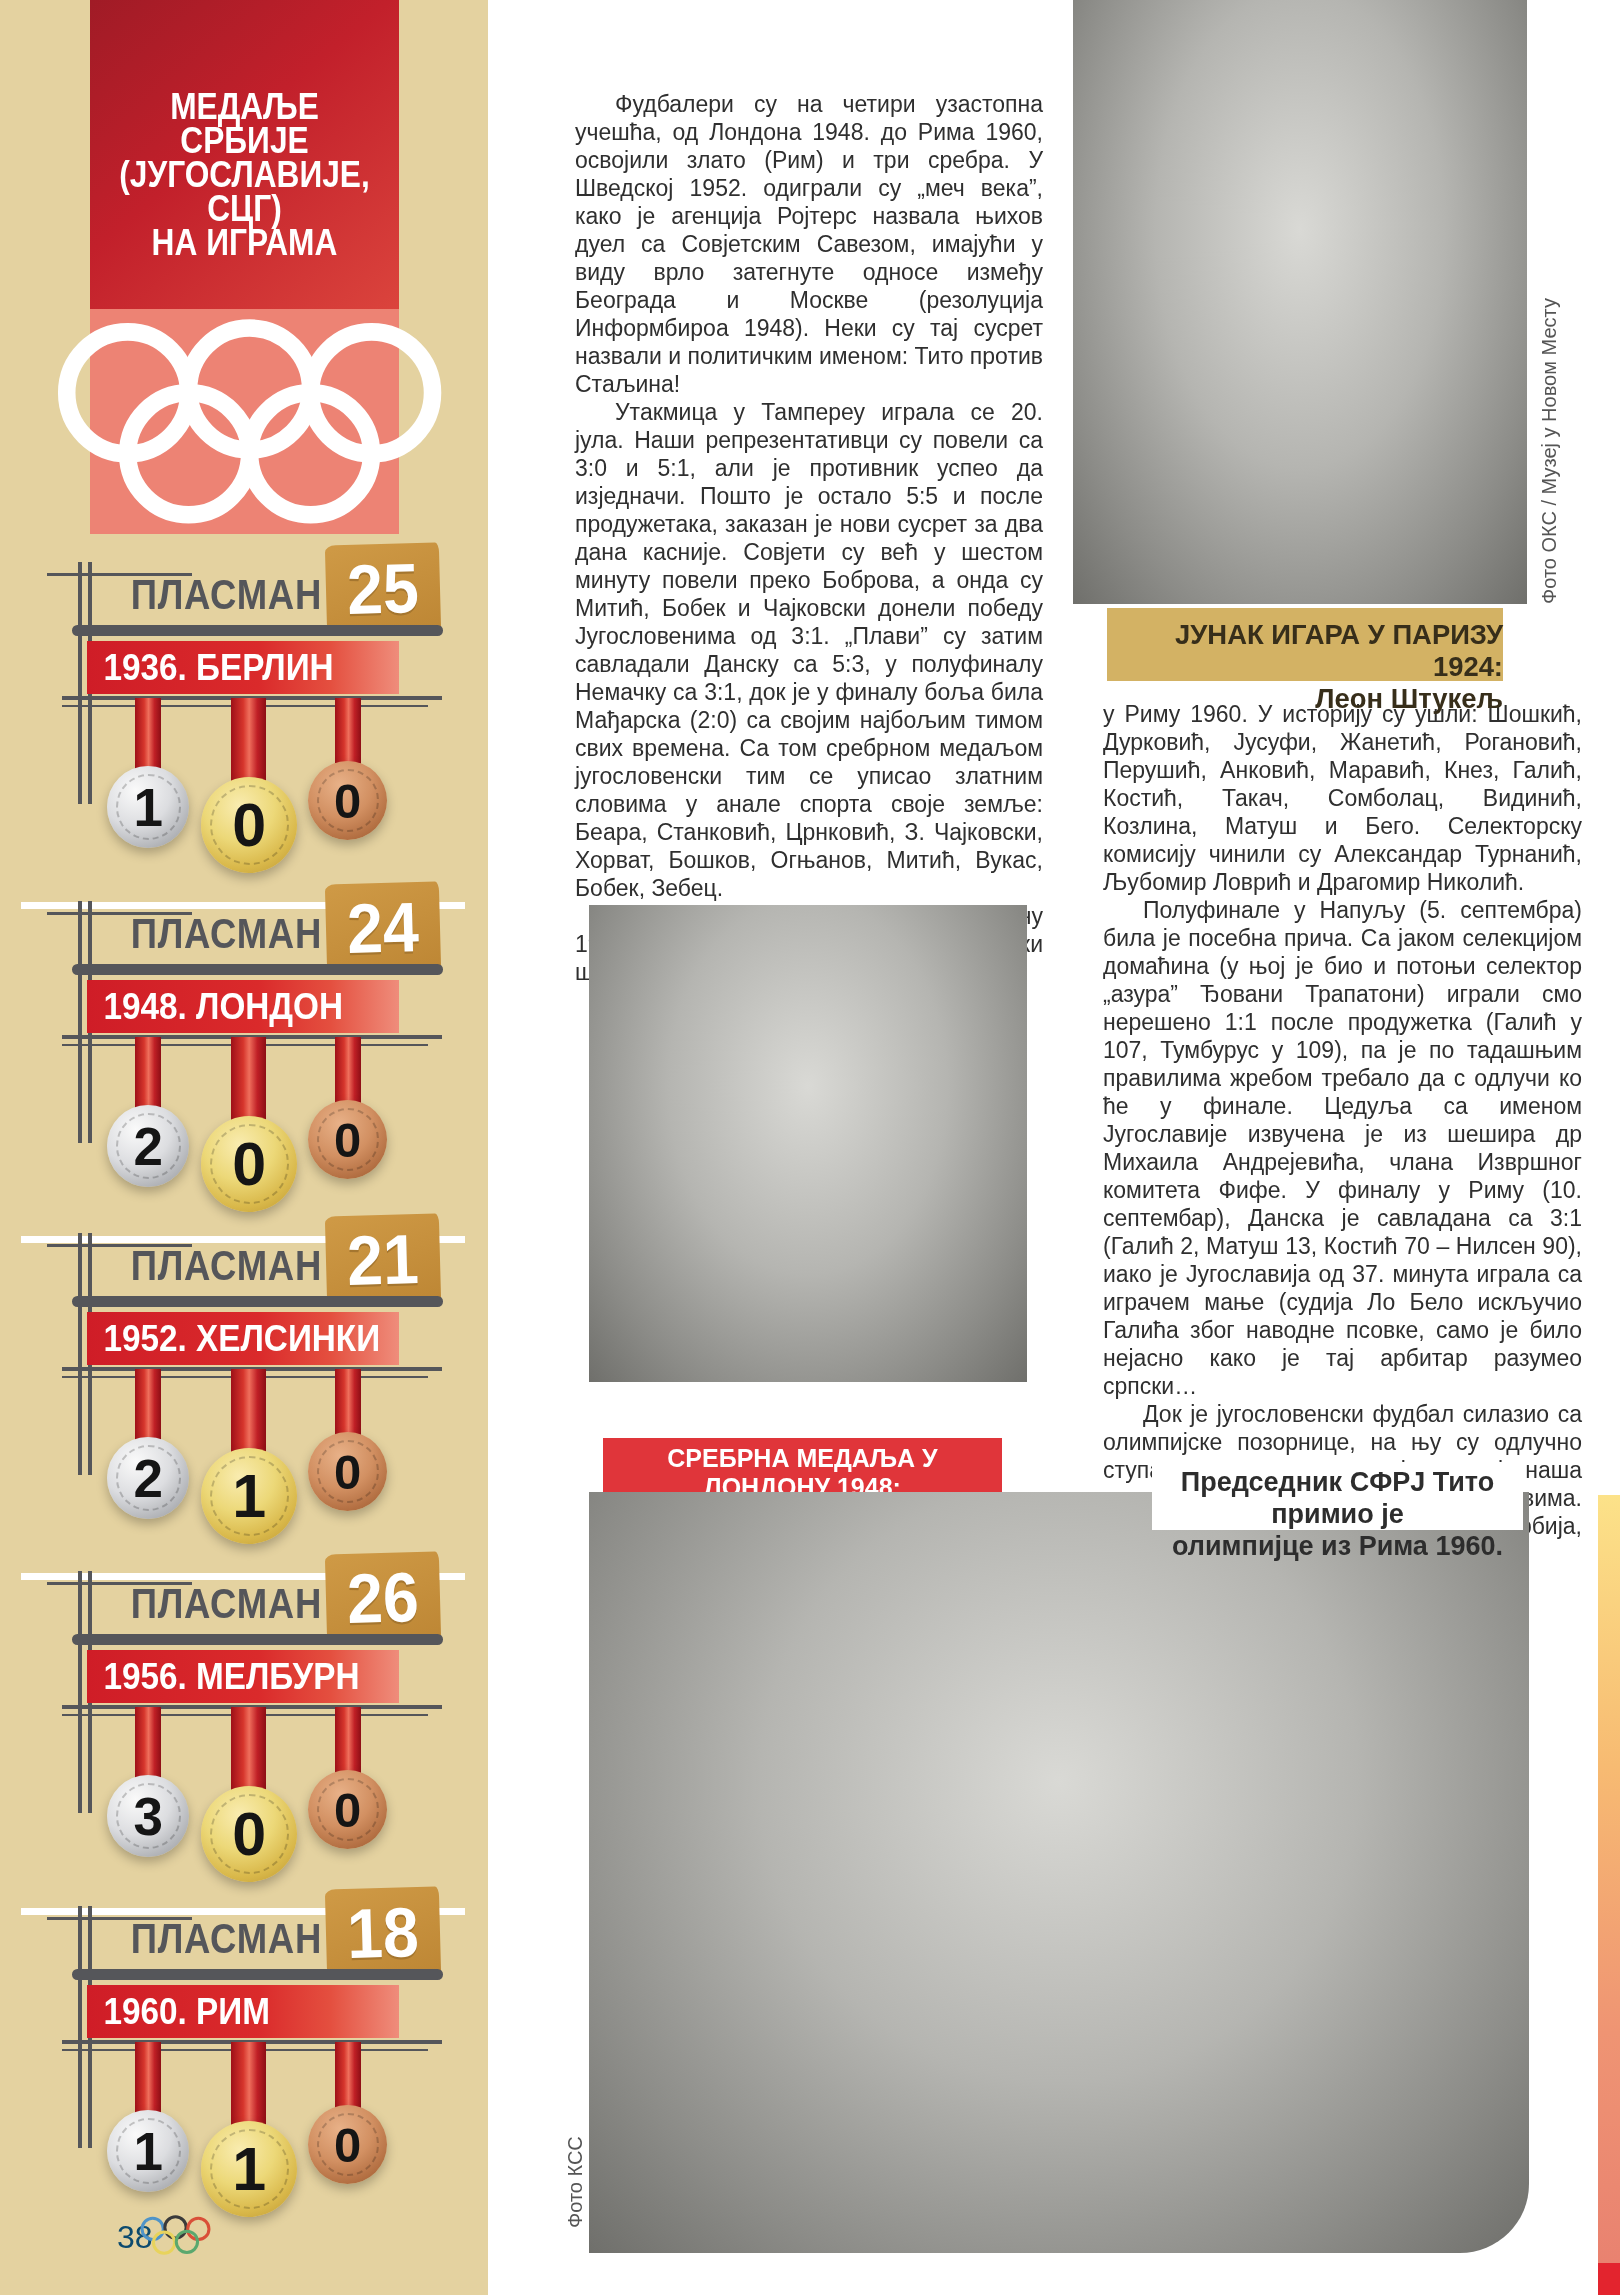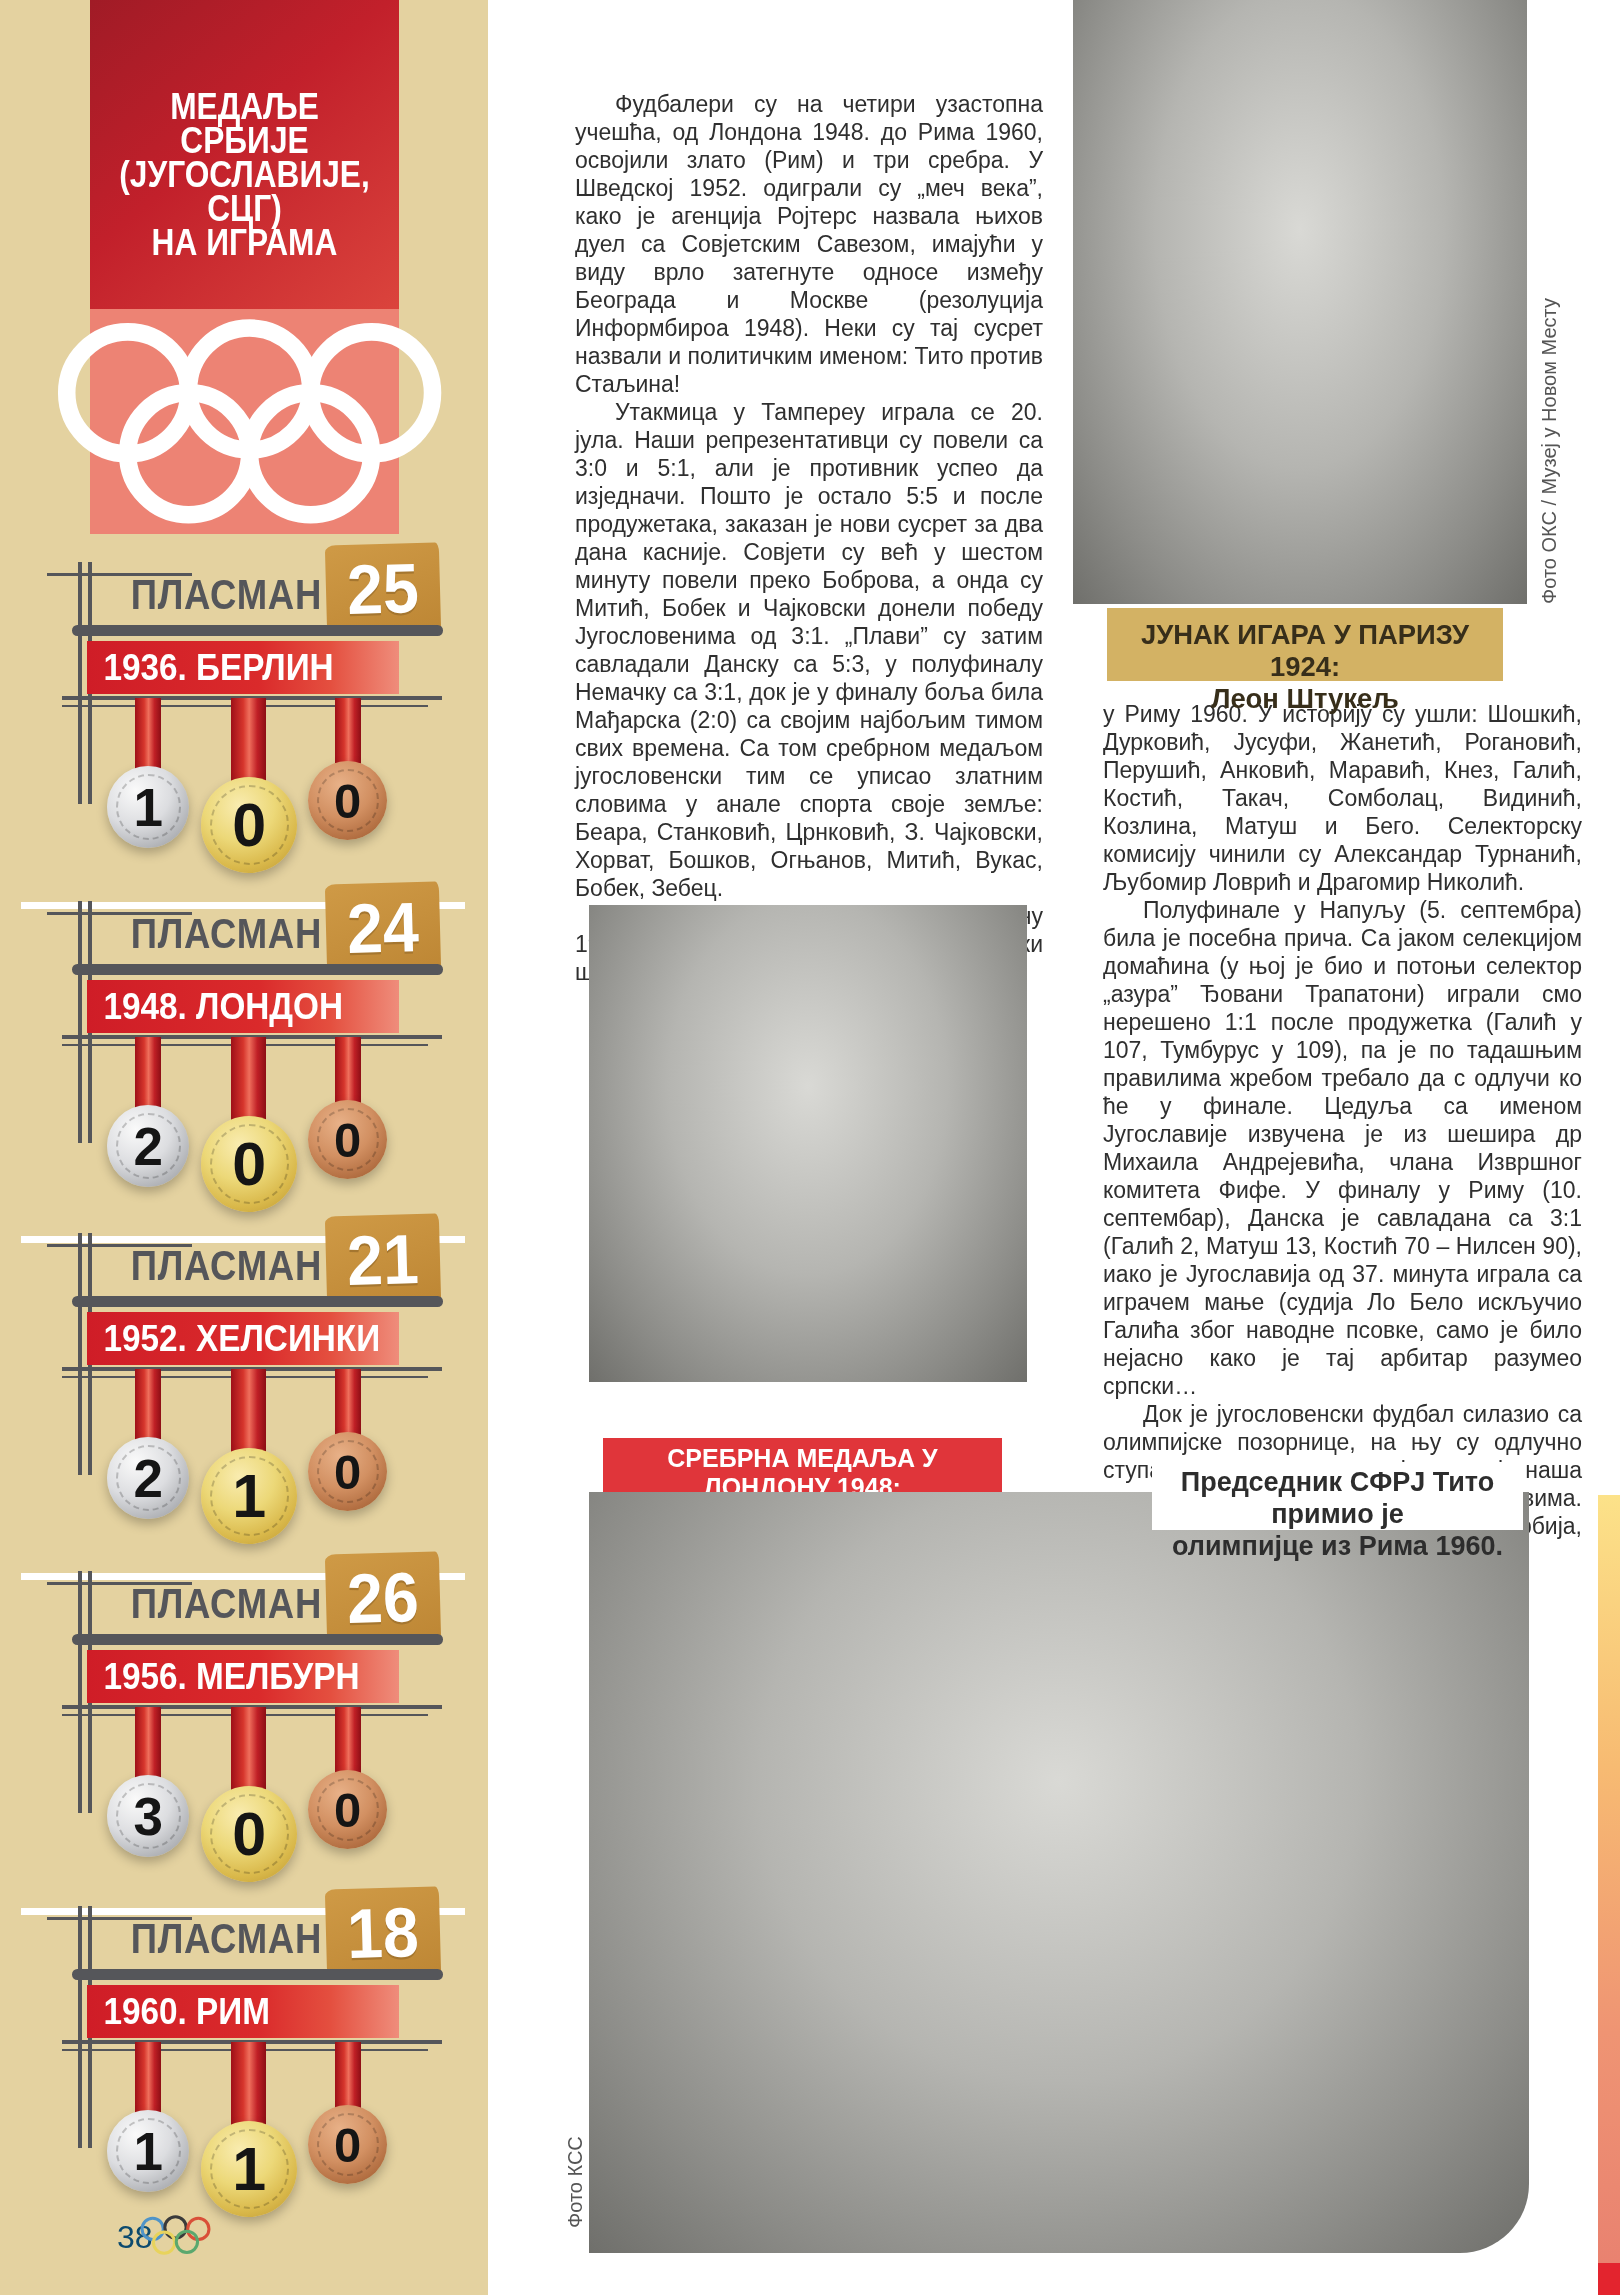--- a/index.html
+++ b/index.html
@@ -67,21 +67,21 @@
 
   
   .photo{position:absolute;background:radial-gradient(ellipse at 50% 38%,#d9d9d5 0%,#b5b5b1 45%,#8c8c88 78%,#6f6f6b 100%);}
   #photo-top{left:1073px;top:0;width:454px;height:604px;}
   #photo-mid{left:589px;top:905px;width:438px;height:477px;}
   #photo-bottom{left:589px;top:1492px;width:940px;height:761px;border-bottom-right-radius:69px;}
 
   
   .cap{position:absolute;text-align:center;font-weight:800;}
   #cap-hero{left:1107px;top:608px;width:396px;height:73px;background:#d3b264;
-     color:#372e1a;font-size:27.4px;line-height:32px;padding-top:10.7px;box-sizing:border-box;}
+     color:#372e1a;font-size:27.4px;line-height:32px;padding-top:10.7px;box-sizing:border-box;text-align:right;}
   #cap-silver{left:603px;top:1438px;width:399px;height:64px;background:#e0353a;
      color:#ffffff;font-size:25px;line-height:29px;padding-top:6.1px;box-sizing:border-box;}
   #cap-tito{left:1152px;top:1463px;width:371px;height:67px;background:#ffffff;
      color:#2d2d2d;font-size:27px;line-height:32px;padding-top:3px;box-sizing:border-box;}
 
   
   .credit{position:absolute;color:#555;font-size:20px;writing-mode:vertical-rl;
      transform:rotate(180deg);white-space:nowrap;}
   #credit-top{left:1538px;top:341px;height:263px;}
   #credit-bottom{left:564px;top:2140px;height:88px;}

